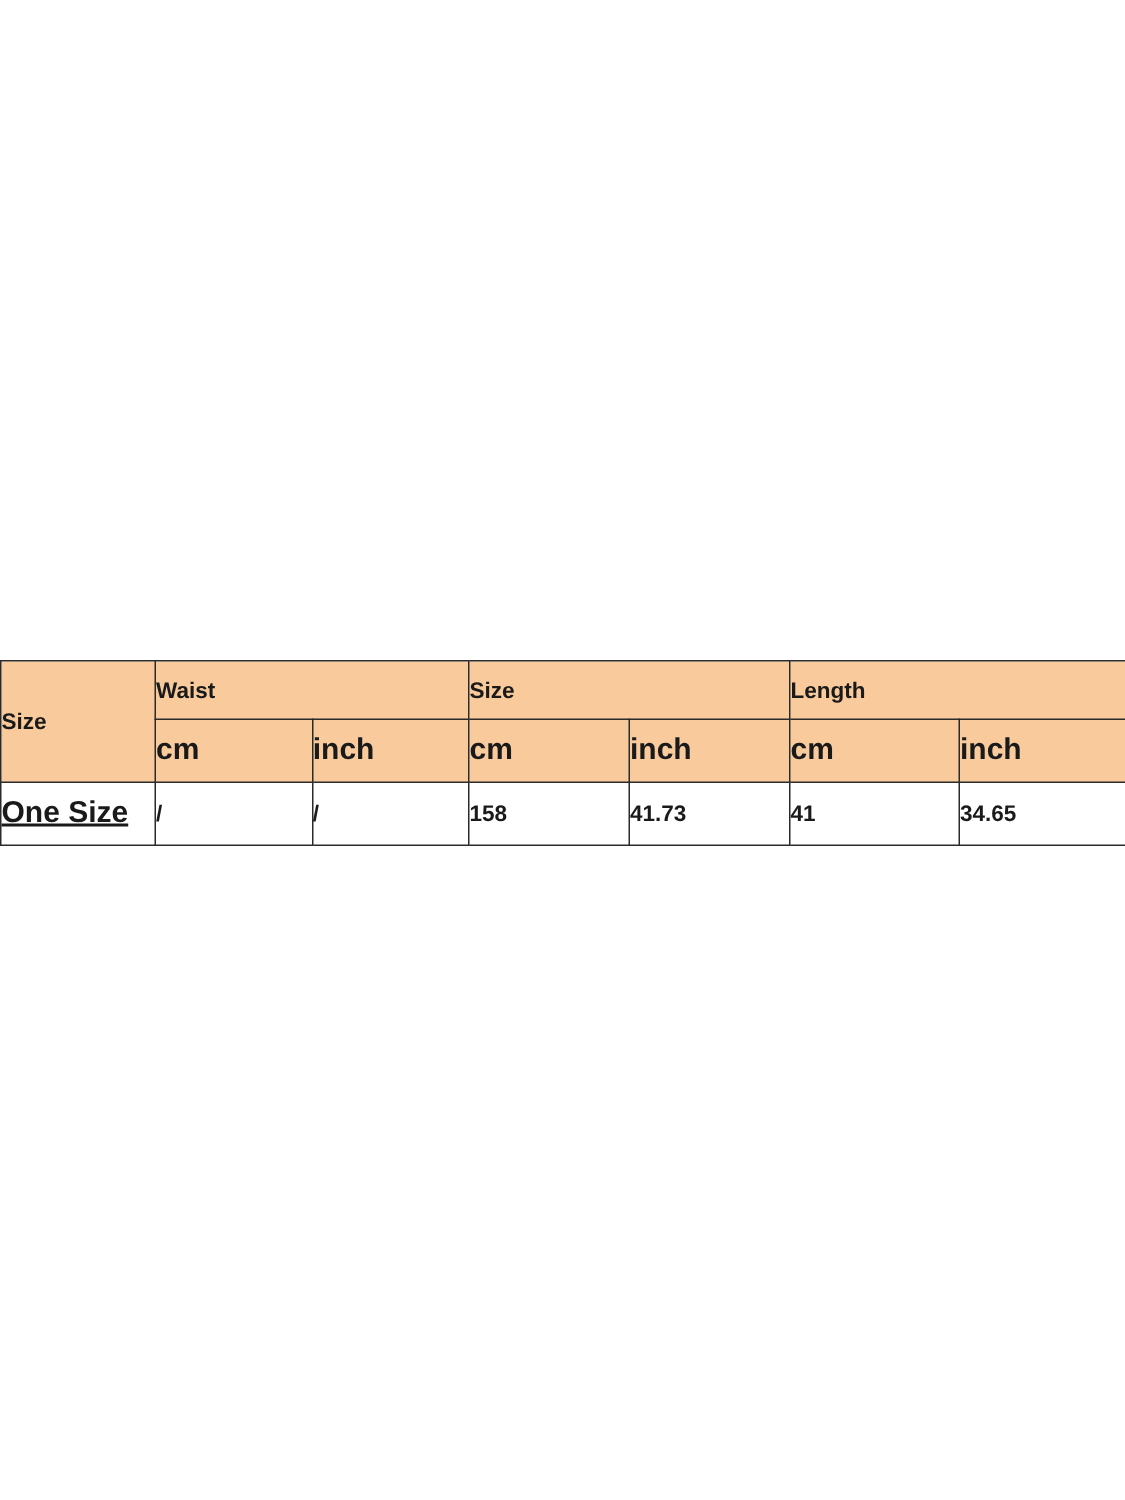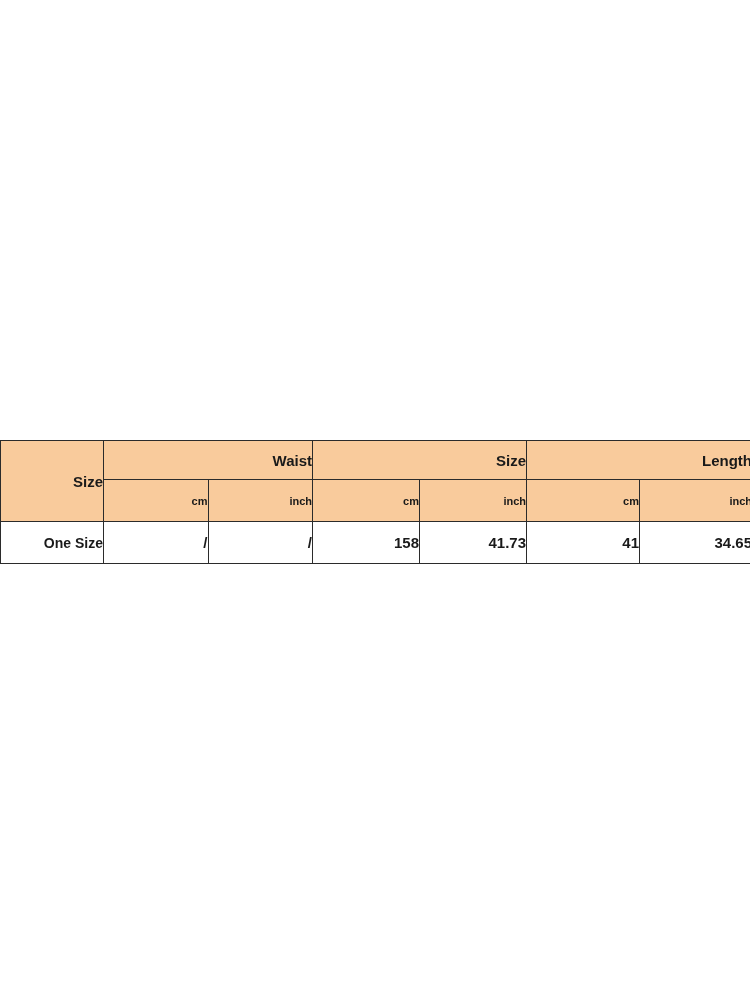--- a/index.html
+++ b/index.html
@@ -25,39 +25,39 @@
 
   table.size-chart {
     border-collapse: collapse;
     table-layout: fixed;
     width: 748px;
     background: #ffffff;
   }
 
   table.size-chart td {
     border: 1px solid #2b2b2b;
-    text-align: right;
+    text-align: left;
     vertical-align: middle;
     font-weight: bold;
     color: #1a1a1a;
     padding: 0;
   }
 
   
   td.hdr {
     background: #f9cb9c;
     font-size: 15px;
   }
   td.hdr-group {
     height: 38px;
     font-size: 15px;
   }
   td.hdr-sub {
     height: 41px;
-    font-size: 11px;
+    font-size: 20px;
   }
   td.hdr-size {
     font-size: 15px;
   }
 
   
   td.hdr {
     border-color: #a86a2e;
   }
   
@@ -72,21 +72,22 @@
     height: 41px;
     font-size: 15px;
     border-color: #8c8c8c;
   }
   td.data.edge-left { border-left-color: #2b2b2b; }
   td.data.edge-right { border-right-color: #2b2b2b; }
   td.data.edge-bottom { border-bottom-color: #2b2b2b; }
   td.data.edge-top { border-top-color: #2b2b2b; }
 
   td.data-label {
-    font-size: 14px;
+    font-size: 20px;
+    text-decoration: underline;
   }
 </style>
 </head>
 <body>
 
 <div id="size-chart-wrap">
   <table class="size-chart">
     <tbody>
       <tr>
         <td class="hdr hdr-size edge-top edge-left" rowspan="2" style="width:102px;margin-left:16px;">Size</td>

